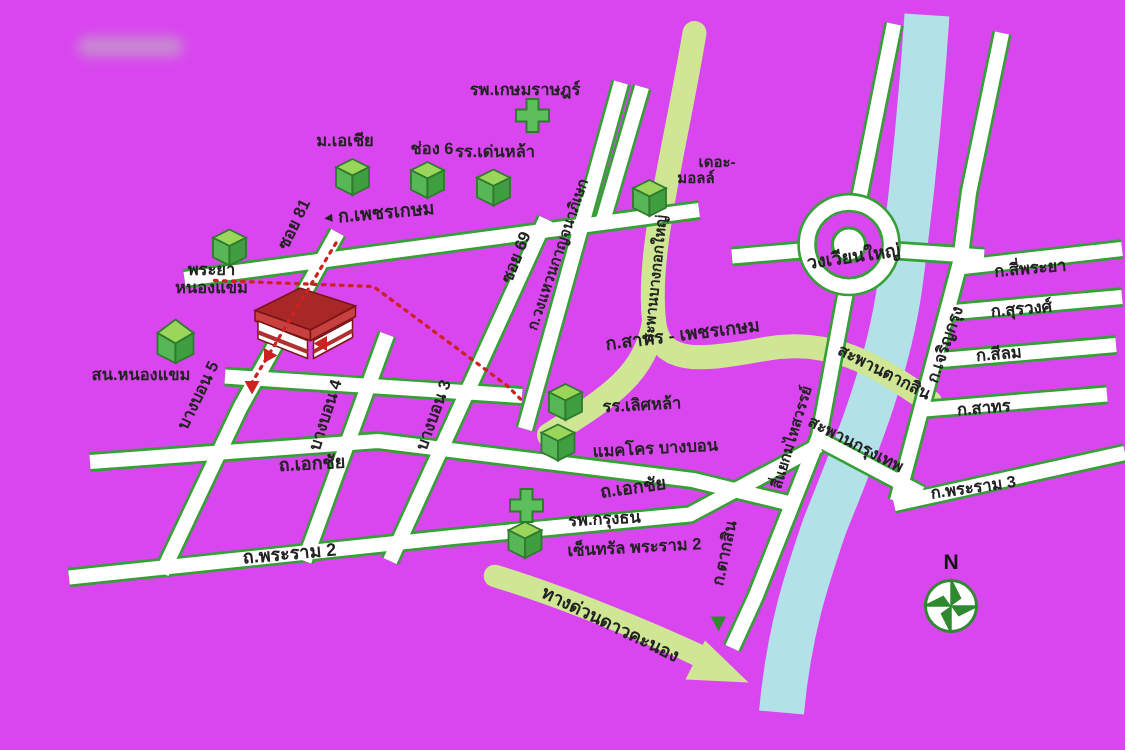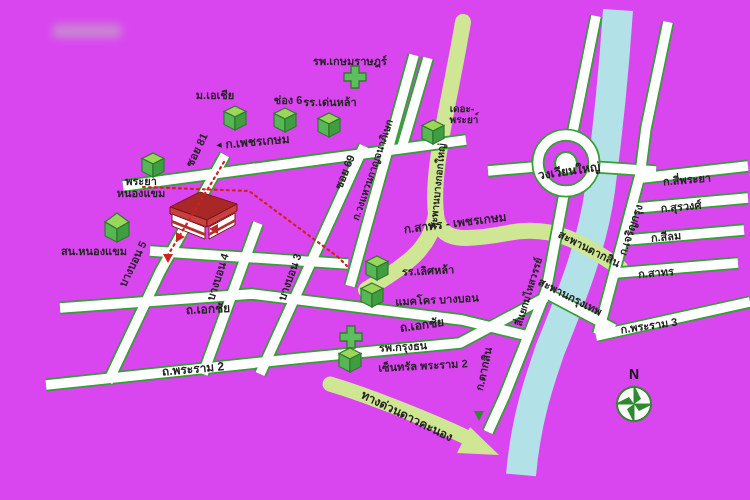--- a/index.html
+++ b/index.html
@@ -142,25 +142,25 @@
       <path d="M634,404 L634,385 L641,399 Z" fill="#2f8a2f"></path>
       <path d="M634,404 L653,404 L639,411 Z" fill="#2f8a2f"></path>
       <path d="M634,404 L634,423 L627,409 Z" fill="#2f8a2f"></path>
       <path d="M634,404 L615,404 L629,397 Z" fill="#2f8a2f"></path>
       <line x1="634" y1="387" x2="634" y2="421" stroke="#2f8a2f" stroke-width="1"></line>
       <line x1="617" y1="404" x2="651" y2="404" stroke="#2f8a2f" stroke-width="1"></line>
     </g>
   </svg>
 
   <div class="lbl" style="left:350px;top:61px;">รพ.เกษมราษฎร์</div>
-  <div class="lbl" style="left:215px;top:95px;">ม.เอเชีย</div>
+  <div class="lbl" style="left:230px;top:95px;">ม.เอเชีย</div>
   <div class="lbl" style="left:288px;top:100px;">ช่อง 6</div>
   <div class="lbl" style="left:330px;top:102px;">รร.เด่นหล้า</div>
-  <div class="lbl small" style="left:462px;top:109px;">เดอะ-</div>
-  <div class="lbl small" style="left:464px;top:120px;">พระยา์</div>
+  <div class="lbl small" style="left:478px;top:109px;">เดอะ-</div>
+  <div class="lbl small" style="left:464px;top:120px;">มอลล์</div>
 
   <div class="lbl big" style="left:252px;top:142px;transform:translate(-50%,-50%) rotate(-5deg);">
     <span class="arrow-glyph">◄</span><span>ก.เพชรเกษม</span>
   </div>
 
   <div class="lbl" style="left:197px;top:150px;transform:translate(-50%,-50%) rotate(-64deg);">ซอย 81</div>
   <div class="lbl" style="left:345px;top:172px;transform:translate(-50%,-50%) rotate(-68deg);">ซอย 69</div>
   <div class="lbl small" style="left:373px;top:170px;transform:translate(-50%,-50%) rotate(-71deg);">ก.วงแหวนกาญจนาภิเษก</div>
 
   <div class="lbl" style="left:141px;top:181px;">พระยา</div>

